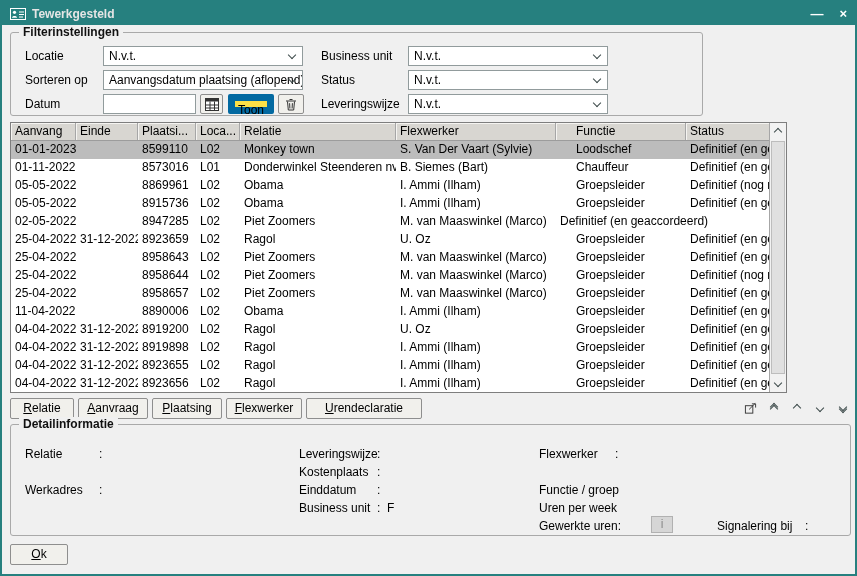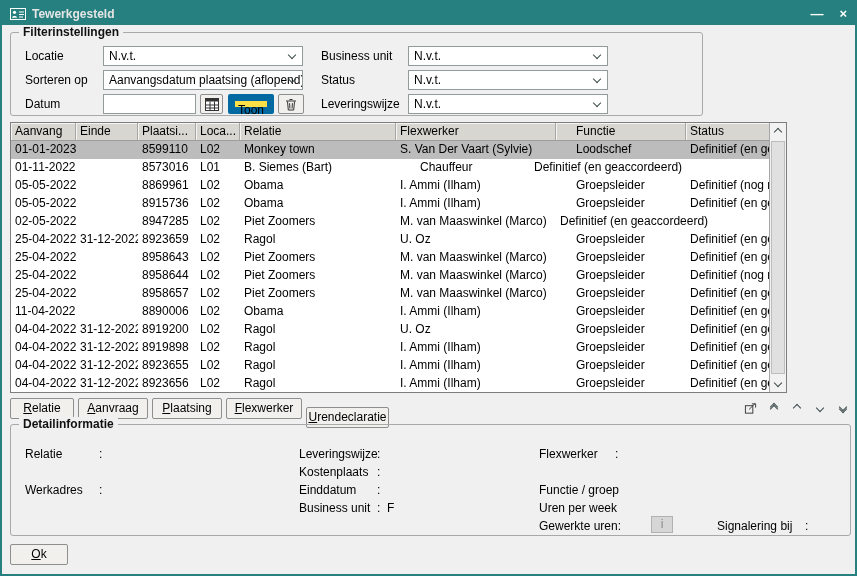--- a/index.html
+++ b/index.html
@@ -177,20 +177,21 @@
       <span class="gc c4">Monkey town</span>
       <span class="gc c5">S. Van Der Vaart (Sylvie)</span>
       <span class="gc c6">Loodschef</span>
       <span class="gc c7">Definitief (en geaccordeerd)</span>
     </div>
           <div class="grow">
       <span class="gc c0">01-11-2022</span>
       <span class="gc c1"></span>
       <span class="gc c2">8573016</span>
       <span class="gc c3">L01</span>
+      <span class="gc c4">Donderwinkel Steenderen nv</span>
       <span class="gc c5">B. Siemes (Bart)</span>
       <span class="gc c6">Chauffeur</span>
       <span class="gc c7">Definitief (en geaccordeerd)</span>
     </div>
           <div class="grow">
       <span class="gc c0">05-05-2022</span>
       <span class="gc c1"></span>
       <span class="gc c2">8869961</span>
       <span class="gc c3">L02</span>
       <span class="gc c4">Obama</span>
@@ -318,21 +319,21 @@
           <i class="chev down"></i>
         </div>
     </div>
   </div>
 
   <div class="tabsrow">
     <span class="tabbtn" style="left:0;width:64px;">Relatie</span>
     <span class="tabbtn" style="left:68px;width:70px;">Aanvraag</span>
     <span class="tabbtn" style="left:142px;width:70px;">Plaatsing</span>
     <span class="tabbtn" style="left:216px;width:76px;">Flexwerker</span>
-    <span class="tabbtn" style="left:296px;width:83px;margin-top:9px;">Urendeclaratie</span>
+    <span class="tabbtn" style="left:296px;width:116px;">Urendeclaratie</span>
 
     <span class="navicons">
       <span class="navbtn">
         <svg width="14" height="13" viewBox="0 0 14 13">
           <rect x="1.5" y="3.5" width="8" height="8" fill="none" stroke="#333"></rect>
           <path d="M5.5 7.5 L12 1" stroke="#333" fill="none"></path>
           <path d="M8.5 1.5 H12.5 V5.5" fill="none" stroke="#333"></path>
         </svg>
       </span>
       <span class="navbtn dblchev">

